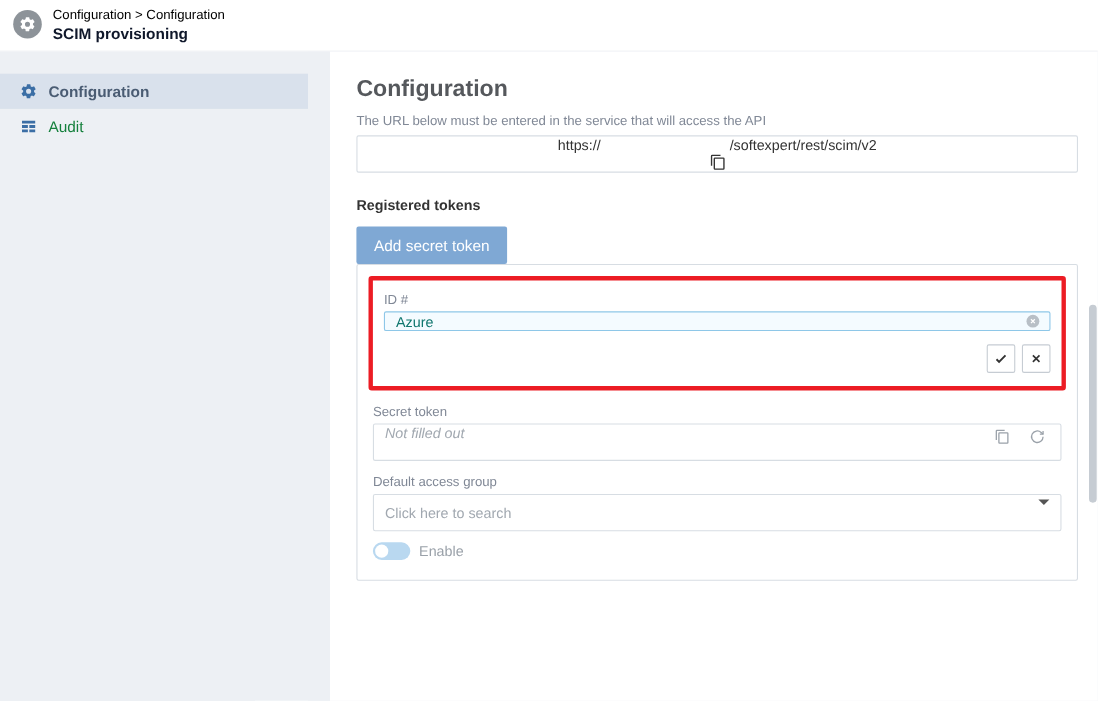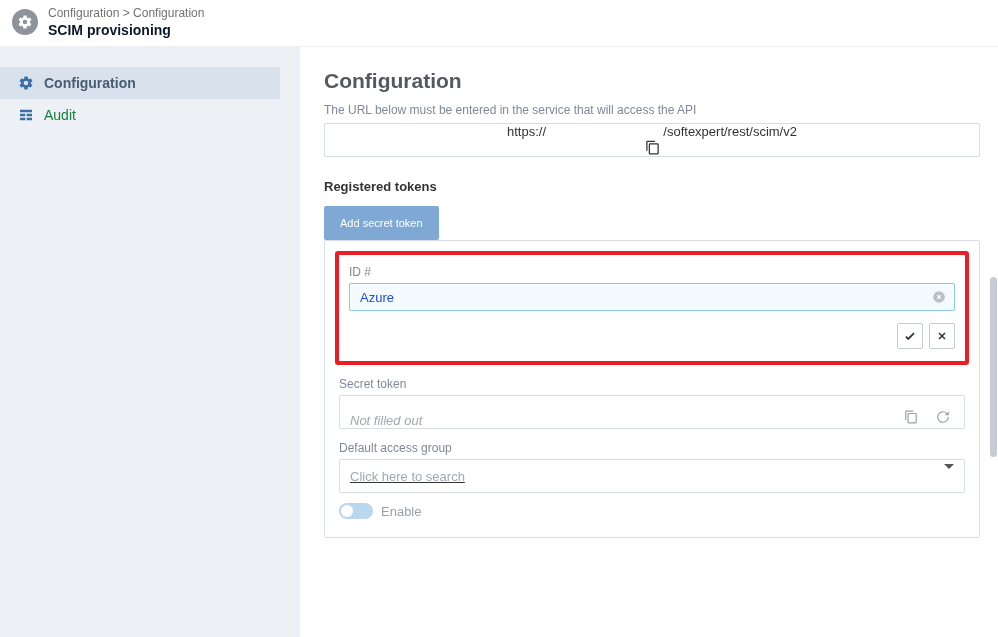--- a/index.html
+++ b/index.html
@@ -21,21 +21,21 @@
     border-bottom: 1px solid #edf0f3;
   }
   .gear-circle {
     width: 26px; height: 26px;
     border-radius: 50%;
     background: #8d9399;
     display: flex; align-items: center; justify-content: center;
   }
   .gear-circle svg { fill: #fff; }
   .breadcrumb {
-    color: #737373;
+    color: #000000;
     font-size: 12px;
     margin-bottom: 2px;
   }
   .page-title {
     font-size: 14px;
     font-weight: bold;
     color: #0f172a;
   }
   .layout {
     display: flex;
@@ -118,21 +118,21 @@
     cursor: pointer;
     color: #555;
   }
   .section-spacer { height: 22px; }
   .btn-primary {
     background: #7fa8d4;
     color: #fff;
     border: none;
     height: 34px;
     padding: 0 16px;
-    font-size: 11px;
+    font-size: 14px;
     border-radius: 2px;
     cursor: pointer;
   }
   .token-card {
     border: 1px solid #d7dde3;
     border-radius: 2px;
     padding: 14px 14px 18px 14px;
     background: #fff;
   }
   .red-highlight {
@@ -141,27 +141,27 @@
     padding: 10px 10px 12px 10px;
     margin: -4px -4px 12px -4px;
   }
   .small-label {
     font-size: 12px;
     color: #808896;
     margin-bottom: 4px;
   }
   .text-input {
     width: 100%;
-    height: 28px;
+    height: 18px;
     border: 1px solid #8ec7e8;
     outline: none;
     background: #f4fbff;
     padding: 0 30px 0 10px;
     font-size: 13px;
-    color: #1d4ed8;
+    color: #0f766e;
     border-radius: 2px;
   }
   .input-wrap { position: relative; }
   .clear-x {
     position: absolute;
     right: 8px; top: 50%; transform: translateY(-50%);
     width: 16px; height: 16px;
     color: #b8bfc6;
     cursor: pointer;
     display:flex; align-items:center; justify-content:center;
@@ -175,53 +175,52 @@
   .sq-btn {
     width: 26px; height: 26px;
     border: 1px solid #c6ccd3;
     border-radius: 2px;
     background: #fff;
     display:inline-flex; align-items:center; justify-content:center;
     cursor: pointer;
     color: #3a3a3a;
   }
   .readonly-row {
-    display:flex; align-items:flex-end;
+    display:flex; align-items:flex-start;
     border: 1px solid #d7dde3;
     border-radius: 2px;
     height: 34px;
     padding: 0 10px;
     background: #fff;
     gap: 10px;
   }
   .readonly-row .placeholder {
     flex: 1;
     color: #a1a8b0;
     font-style: italic;
     font-size: 13px;
   }
   .select-row {
     display:flex; align-items:center;
     border: 1px solid #d7dde3;
     border-radius: 2px;
     height: 34px;
     padding: 0 10px;
     background: #fff;
-    text-decoration: underline;
   }
   .select-row .placeholder {
     flex: 1;
     color: #a1a8b0;
     font-size: 13px;
   }
   .caret-down {
     width:0;height:0;border-left:5px solid transparent;border-right:5px solid transparent;border-top:5px solid #555;
   }
   .toggle-row {
-    display:flex; align-items:center; gap:8px;
+    display:flex; gap:8px;
     margin-top: 10px;
     color: #9aa1a9;
     font-size: 13px;
   }
   .toggle {
     width: 34px; height: 16px; border-radius: 10px;
     background: #b9d8f0;
     position: relative;
   }
   .toggle::after {

